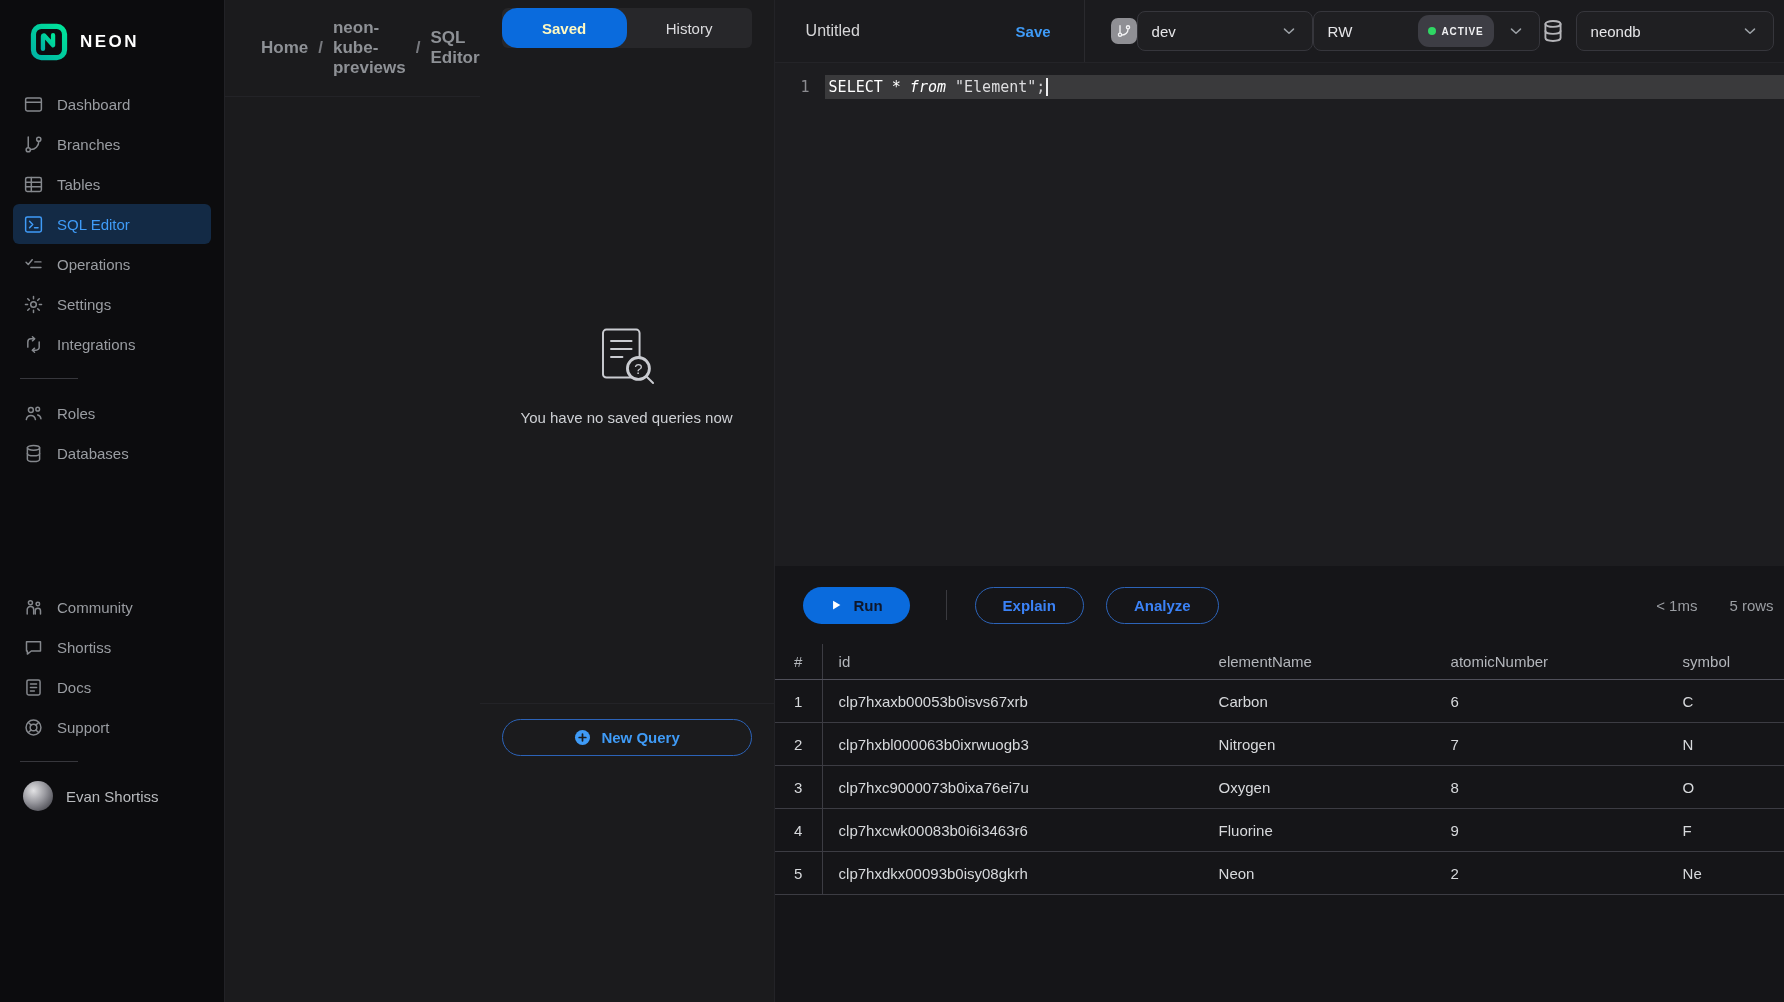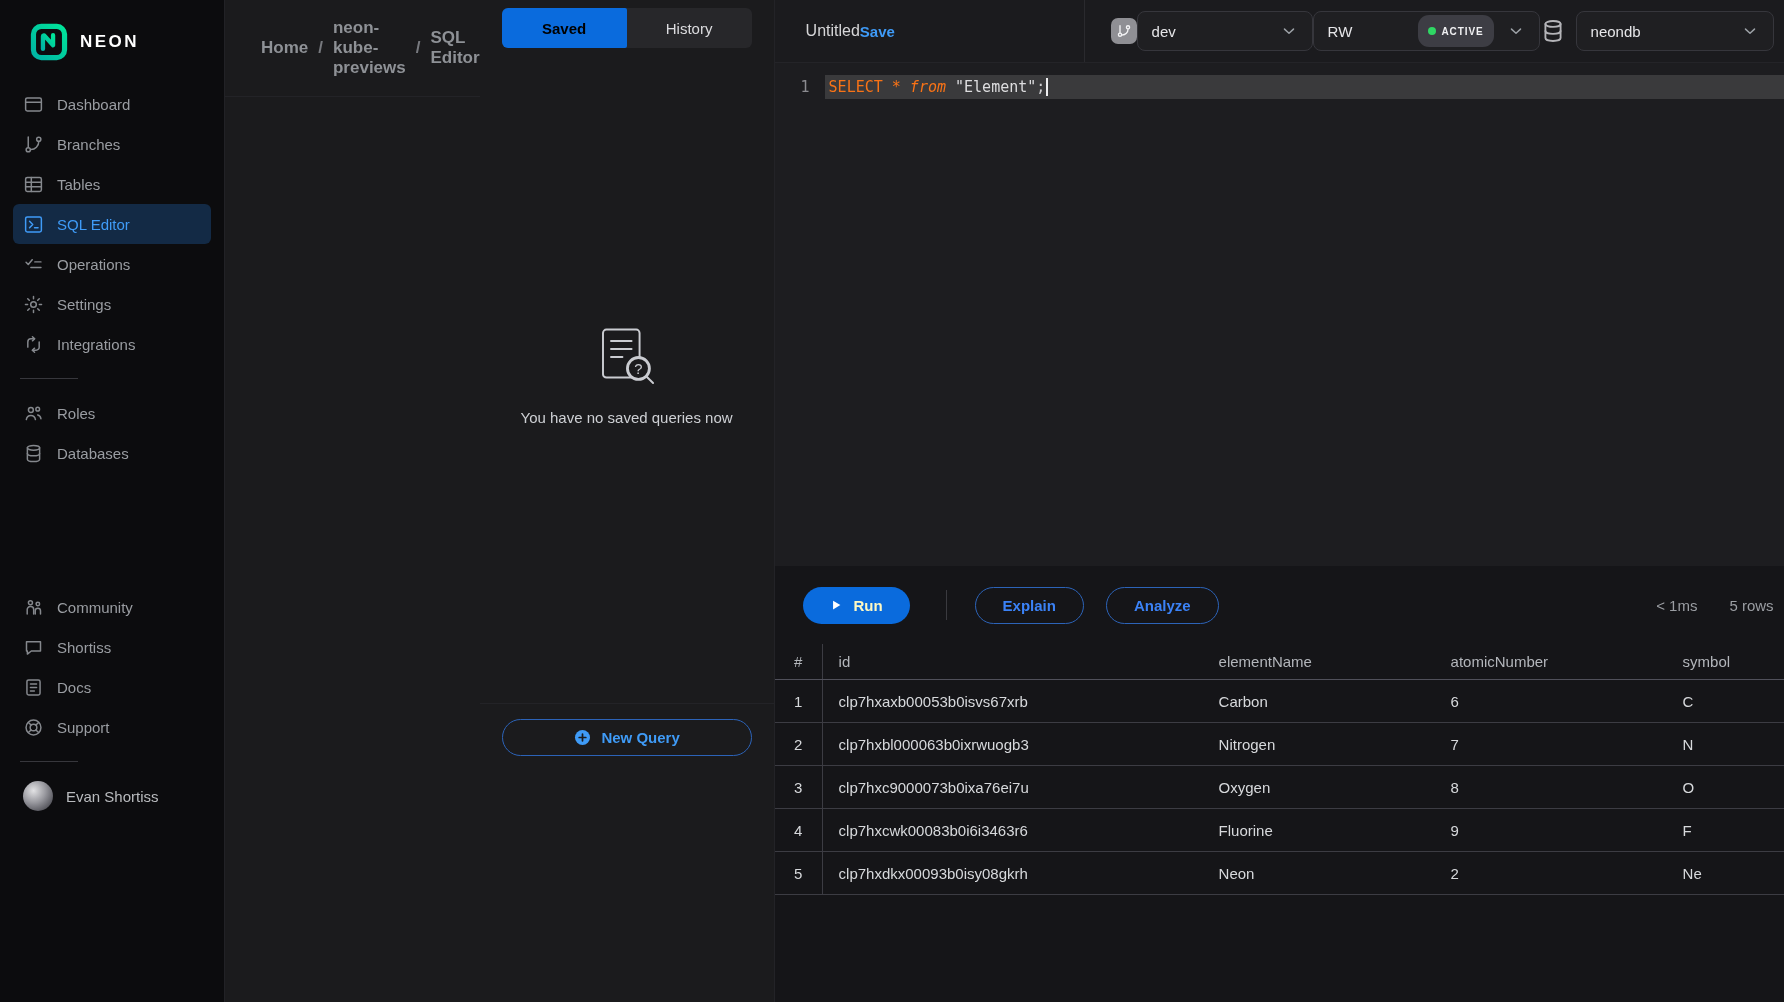--- a/index.html
+++ b/index.html
@@ -41,37 +41,37 @@
 
   .content-row { flex:1; display:flex; min-height:0; }
 
   
   .saved-panel { width:295px; min-width:295px; border-right:1px solid #232327;
     display:flex; flex-direction:column; background:#1b1b1d; }
   .tabs { margin:8px 0 0 22px; width:250px; height:40px; display:grid;
     grid-template-columns:1fr 1fr; border-radius:6px; overflow:hidden; background:#27272a; }
   .tab { display:flex; align-items:center; justify-content:center; font-size:15px;
     color:#dcdcdf; cursor:pointer; }
-  .tab.active { background:#0a6bdd; color:#000000; font-weight:600; border-radius:2px; }
+  .tab.active { background:#0a6bdd; color:#fef9c3; font-weight:600; border-radius:15px; }
   .empty-state { height:655px; display:flex; flex-direction:column; align-items:center;
     justify-content:center; gap:20px; }
   .empty-text { color:#ced0d4; font-size:15px; }
   .panel-footer { border-top:1px solid #232327; padding-top:15px; display:flex;
     justify-content:center; }
   .new-query-btn { width:250px; height:37px; border-radius:19px; border:1px solid #2c63b8;
     background:transparent; color:#3f9bf7; font-size:15px; font-weight:600; display:flex;
     align-items:center; justify-content:center; gap:9px; cursor:pointer;
     font-family:"Liberation Sans", sans-serif; }
 
   
   .editor-pane { flex:1; display:flex; flex-direction:column; min-width:0; }
   .editor-header { height:63px; min-height:63px; display:flex; border-bottom:1px solid #242428;
     background:#1b1b1e; }
   .title-box { width:310px; min-width:310px; border-right:1px solid #2a2a2e; display:flex;
-    align-items:center; justify-content:flex-start; padding:0 33px 0 31px; }
+    align-items:center; justify-content:space-between; padding:0 33px 0 31px;gap:24px; }
   .query-title { color:#d6d6d8; font-size:16px; }
   .save-link { color:#3f9bf7; font-size:15px; font-weight:600; background:none; border:none;
     cursor:pointer; font-family:"Liberation Sans", sans-serif; }
   .hdr-controls { flex:1; display:flex; align-items:center; padding:0 24px 0 26px; }
   .branch-chip { width:26px; height:26px; border-radius:7px; background:#8f8f94; color:#f4f4f6;
     display:flex; align-items:center; justify-content:center; }
   .select { height:40px; border:1px solid #36363c; border-radius:8px; background:#1f1f22;
     display:flex; align-items:center; padding:0 14px; color:#e6e6e9; font-size:15px;
     cursor:pointer; }
   .select .chev { margin-left:auto; color:#9ba0a6; }
@@ -84,34 +84,34 @@
   .active-badge span { color:#f0f0f2; font-size:10px; font-weight:700; letter-spacing:.9px; }
   .active-badge + .chev { margin-left:0; }
   .db-group { margin-left:auto; display:flex; align-items:center; gap:10px; }
   .db-cylinder { color:#b4b4b8; }
 
   .editor-surface { flex:1; background:#1d1d20; padding-top:12px; cursor:text; overflow:hidden;
     font-family:"DejaVu Sans Mono", monospace; font-size:15px; }
   .code-row { display:flex; height:24px; line-height:24px; white-space:pre; }
   .gutter { width:50px; min-width:50px; text-align:right; padding-right:15px; color:#8b8b90; }
   .line-content { flex:1; background:#3a3a3c; padding-left:4px; }
-  .tok-kw { color:#f97316; }
+  .tok-kw { color:#ffffff; }
   .tok-italic { font-style:italic; }
   .tok-id { color:#dddddf; }
   .tok-pl { color:#d2d2d5; }
   .caret { display:inline-block; width:2px; height:18px; background:#eeeef0;
     vertical-align:text-bottom; margin-left:1px; }
 
   
   .results { height:436px; min-height:436px; background:#151518; display:flex;
     flex-direction:column; }
   .toolbar { height:78px; min-height:78px; display:flex; align-items:center;
     padding:0 24px 0 28px; }
   .run-btn { width:107px; height:37px; border-radius:19px; background:#0a6bdd; border:none;
-    color:#fef9c3; font-size:15px; font-weight:600; display:flex; align-items:center;
+    color:#0f172a; font-size:15px; font-weight:600; display:flex; align-items:center;
     justify-content:center; gap:10px; cursor:pointer; font-family:"Liberation Sans", sans-serif; }
   .tb-divider { width:1px; height:30px; background:#3a3a3f; margin:0 28px 0 36px; }
   .outline-btn { height:37px; border-radius:19px; border:1px solid #2c63b8; background:transparent;
     color:#3b82f6; font-size:15px; font-weight:600; padding:0 27px; cursor:pointer;
     font-family:"Liberation Sans", sans-serif; }
   .outline-btn + .outline-btn { margin-left:22px; }
   .stats { margin-left:auto; display:flex; gap:32px; color:#9b9ea3; font-size:15px; }
 
   .grid-table { width:100%; }
   .t-row { display:grid; grid-template-columns:48px 380px 232px 232px 1fr; align-items:center; }

